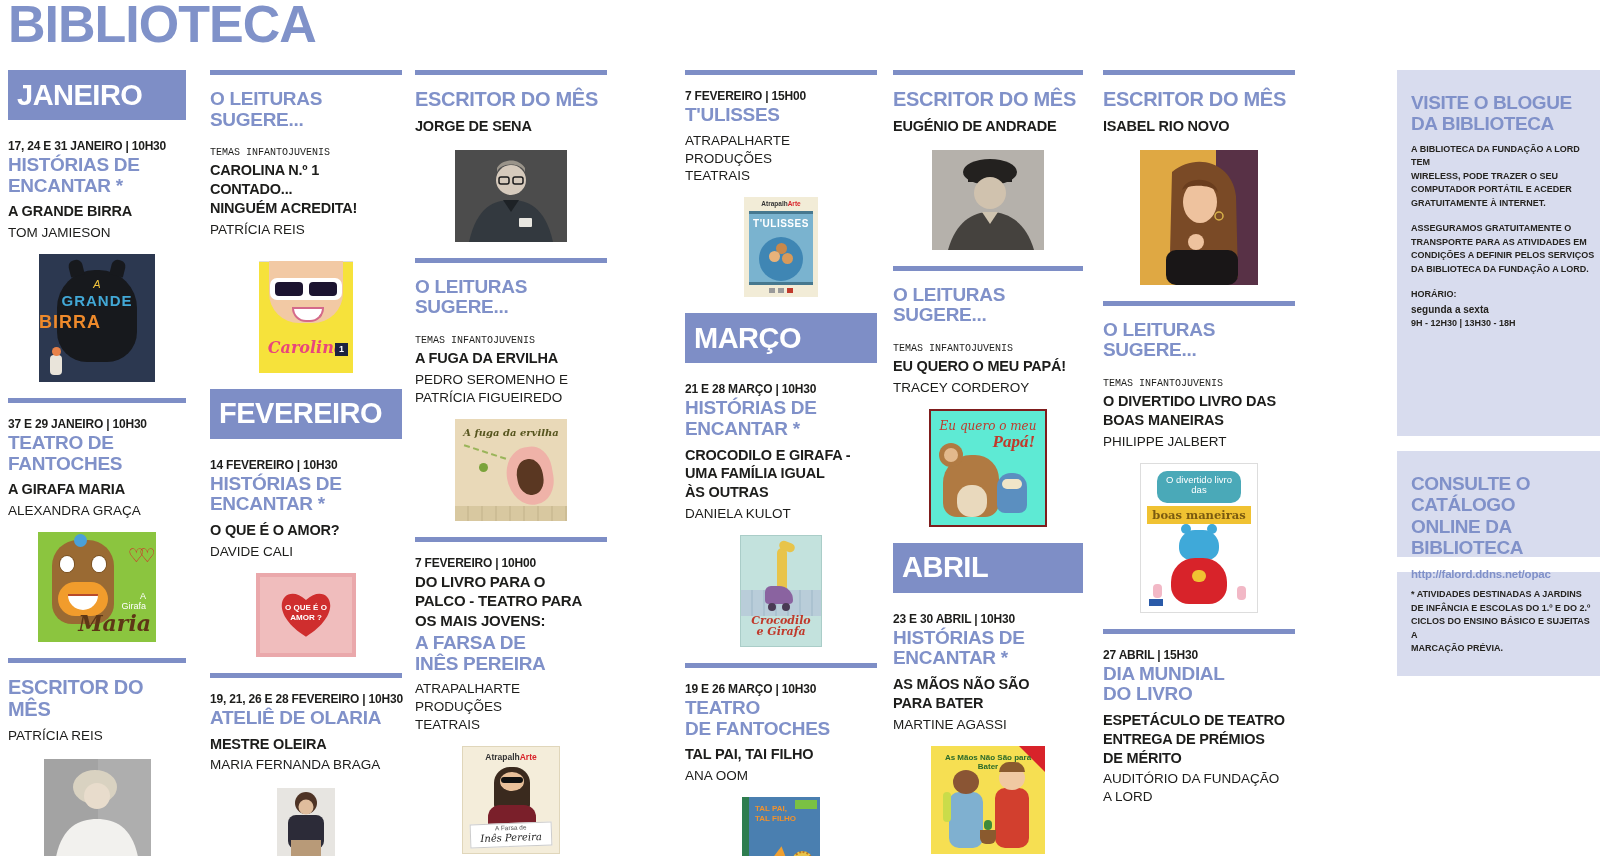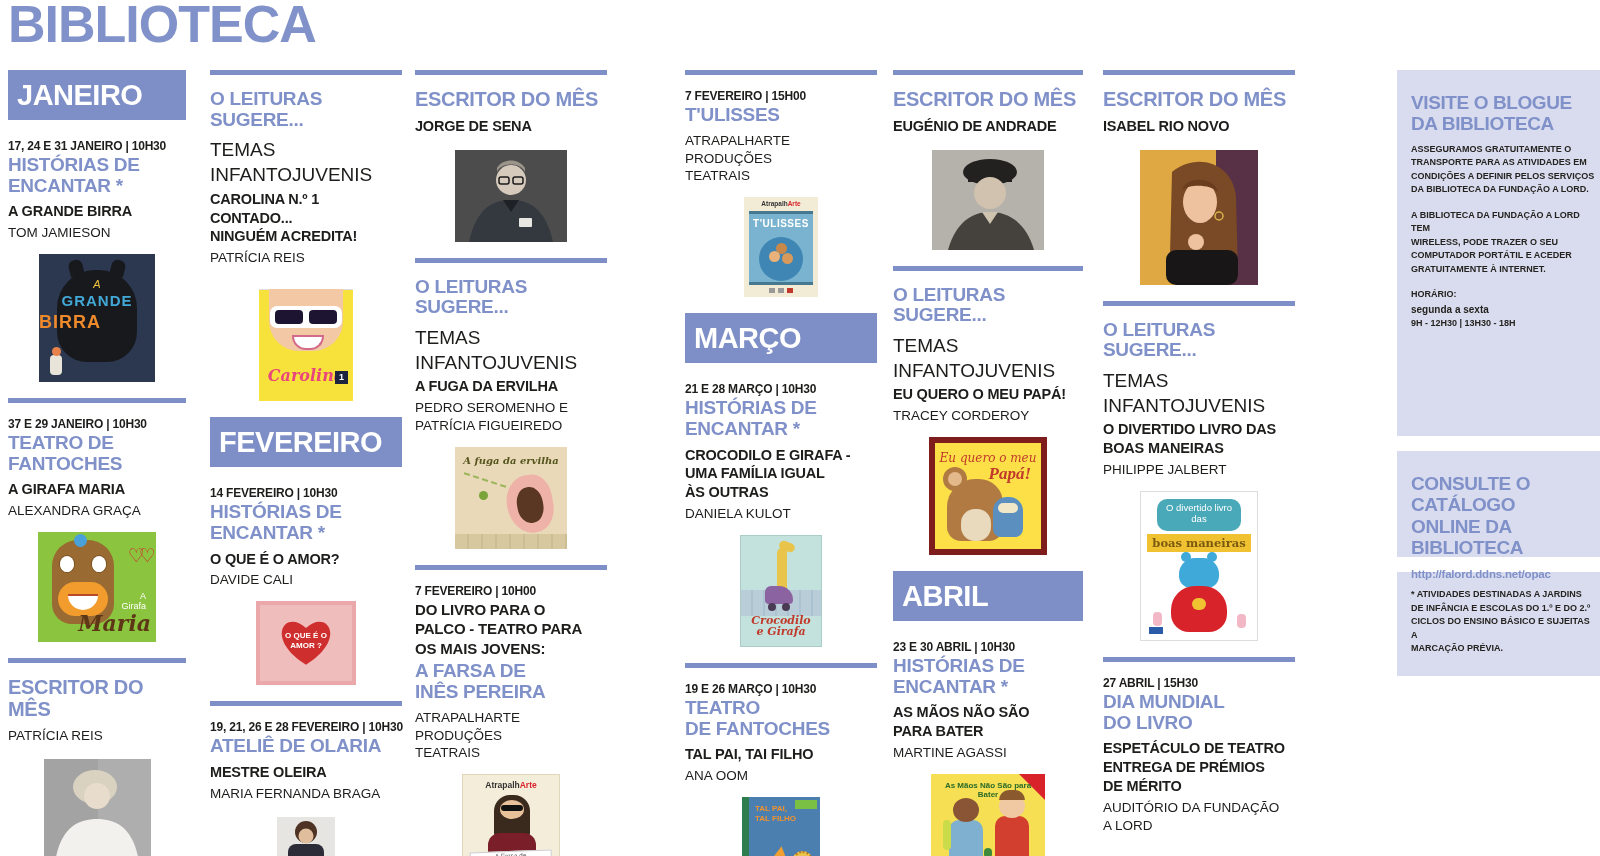--- a/index.html
+++ b/index.html
@@ -10,21 +10,21 @@
               color:#8092c9;letter-spacing:-1px;}
   .col{position:absolute;top:70px;}
   .rule{height:5px;background:#7e8ec6;margin:16px 0 14px;}
   .rule.top{margin-top:0;}
   .month-box{height:50px;background:#7e8ec6;color:#fff;font-size:29px;font-weight:800;
              display:flex;align-items:center;padding-left:9px;letter-spacing:-.5px;margin:0 0 19px;}
   .date{font-weight:700;font-size:12px;letter-spacing:-.2px;white-space:nowrap;margin:0 0 2px;}
   .evt-title{font-weight:800;font-size:19px;line-height:1.09;color:#8091c9;letter-spacing:-.3px;
              margin:2px 0 6px;white-space:pre-line;}
   .evt-title.lg{font-size:20px;}
-  .theme{font-size:19px;line-height:1.3;margin:8px 0 2px;}
+  .theme{font-size:10px;line-height:1.3;margin:16px 0 2px;font-family:Liberation Mono, monospace;}
   .work{font-weight:700;font-size:14.5px;line-height:1.3;letter-spacing:-.2px;margin:0 0 3px;white-space:pre-line;}
   .author{font-size:13.5px;line-height:1.32;margin:0 0 6px;white-space:pre-line;}
   .cover{position:relative;overflow:hidden;margin:12px auto 16px;}
   .photo{display:block;margin:14px auto 0;}
 
   
   .pbox{background:#d8dcee;padding:16px 14px;margin:0 0 15px;box-sizing:border-box;}
   .p-head{color:#8091c9;font-weight:700;font-size:19px;line-height:1.12;letter-spacing:-.4px;
           white-space:pre-line;margin:6px 0 8px;}
   .p-url{color:#8091c9;font-weight:700;font-size:11.5px;line-height:1.5;letter-spacing:-.2px;
@@ -133,21 +133,21 @@
   .c-talpai{width:78px;height:95px;background:#4a7fb0;border-left:7px solid #2e7d4f;box-sizing:border-box;}
   .tp-title{position:absolute;left:6px;top:7px;color:#f0922e;font-size:8px;font-weight:800;line-height:1.2;white-space:pre-line;}
   .tp-logo{position:absolute;right:3px;top:3px;width:22px;height:9px;background:#7ac143;}
   .tp-tri{position:absolute;left:10px;bottom:10px;width:0;height:0;border-left:20px solid transparent;
       border-right:20px solid transparent;border-bottom:36px solid #f0a030;transform:rotate(8deg);}
   .tp-tri::after{content:'';position:absolute;left:-9px;top:12px;width:0;height:0;border-left:9px solid transparent;
       border-right:9px solid transparent;border-bottom:17px solid #4a7fb0;}
   .tp-sun{position:absolute;right:7px;bottom:20px;width:17px;height:17px;background:#e8c44a;border-radius:50%;
       border:2px dotted #c07820;}
 
-  .c-papa{width:118px;height:118px;background:#fde047;border:6px solid #7f1d1d;box-sizing:border-box;}
+  .c-papa{width:118px;height:118px;background:#5eead4;border:2px solid #7f1d1d;box-sizing:border-box;}
   .papa-t1{position:absolute;top:8px;width:100%;text-align:center;color:#c0392b;font-size:12px;font-style:italic;
       font-family:"DejaVu Serif",serif;}
   .papa-t2{position:absolute;top:21px;left:0;right:10px;text-align:right;color:#c0392b;font-size:17px;font-weight:700;
       font-style:italic;font-family:Liberation Serif, serif;}
   .papa-mouse{position:absolute;left:12px;bottom:8px;width:56px;height:62px;background:#b07a42;border-radius:28px 24px 14px 14px;}
   .papa-mouse::before{content:'';position:absolute;top:-12px;left:-4px;width:24px;height:24px;border-radius:50%;background:#b07a42;}
   .papa-mouse::after{content:'';position:absolute;top:-7px;left:1px;width:14px;height:14px;border-radius:50%;background:#e3b98c;}
   .papa-belly{position:absolute;left:26px;bottom:8px;width:30px;height:32px;background:#e9d9bd;border-radius:14px;}
   .papa-baby{position:absolute;right:18px;bottom:12px;width:30px;height:40px;background:#5b8fc0;border-radius:14px 14px 8px 8px;}
   .papa-baby::before{content:'';position:absolute;top:6px;left:5px;width:20px;height:10px;background:#f0e6c8;border-radius:5px;}
@@ -443,28 +443,28 @@
 ENTREGA DE PRÉMIOS
 DE MÉRITO</div>
     <div class="author">AUDITÓRIO DA FUNDAÇÃO
 A LORD</div>
   </div>
 
   <div class="col" style="left:1355px;width:213px;margin-left:42px;">
     <div class="pbox" style="height:366px;">
       <div class="p-head">VISITE O BLOGUE
 DA BIBLIOTECA</div>
+      <div class="p-body">A BIBLIOTECA DA FUNDAÇÃO A LORD TEM
+WIRELESS, PODE TRAZER O SEU
+COMPUTADOR PORTÁTIL E ACEDER
+GRATUITAMENTE À INTERNET.</div>
       <div class="p-body">ASSEGURAMOS GRATUITAMENTE O
 TRANSPORTE PARA AS ATIVIDADES EM
 CONDIÇÕES A DEFINIR PELOS SERVIÇOS
 DA BIBLIOTECA DA FUNDAÇÃO A LORD.</div>
-      <div class="p-body">A BIBLIOTECA DA FUNDAÇÃO A LORD TEM
-WIRELESS, PODE TRAZER O SEU
-COMPUTADOR PORTÁTIL E ACEDER
-GRATUITAMENTE À INTERNET.</div>
       <div class="p-body tight">HORÁRIO:</div>
       <div class="p-body tight" style="font-size:10px;">segunda a sexta</div>
       <div class="p-body tight">9H - 12H30 | 13H30 - 18H</div>
     </div>
     <div class="pbox" style="height:106px;">
       <div class="p-head">CONSULTE O CATÁLOGO
 ONLINE DA BIBLIOTECA</div>
       <div class="p-url">http://falord.ddns.net/opac</div>
     </div>
     <div class="pbox" style="height:104px;">

